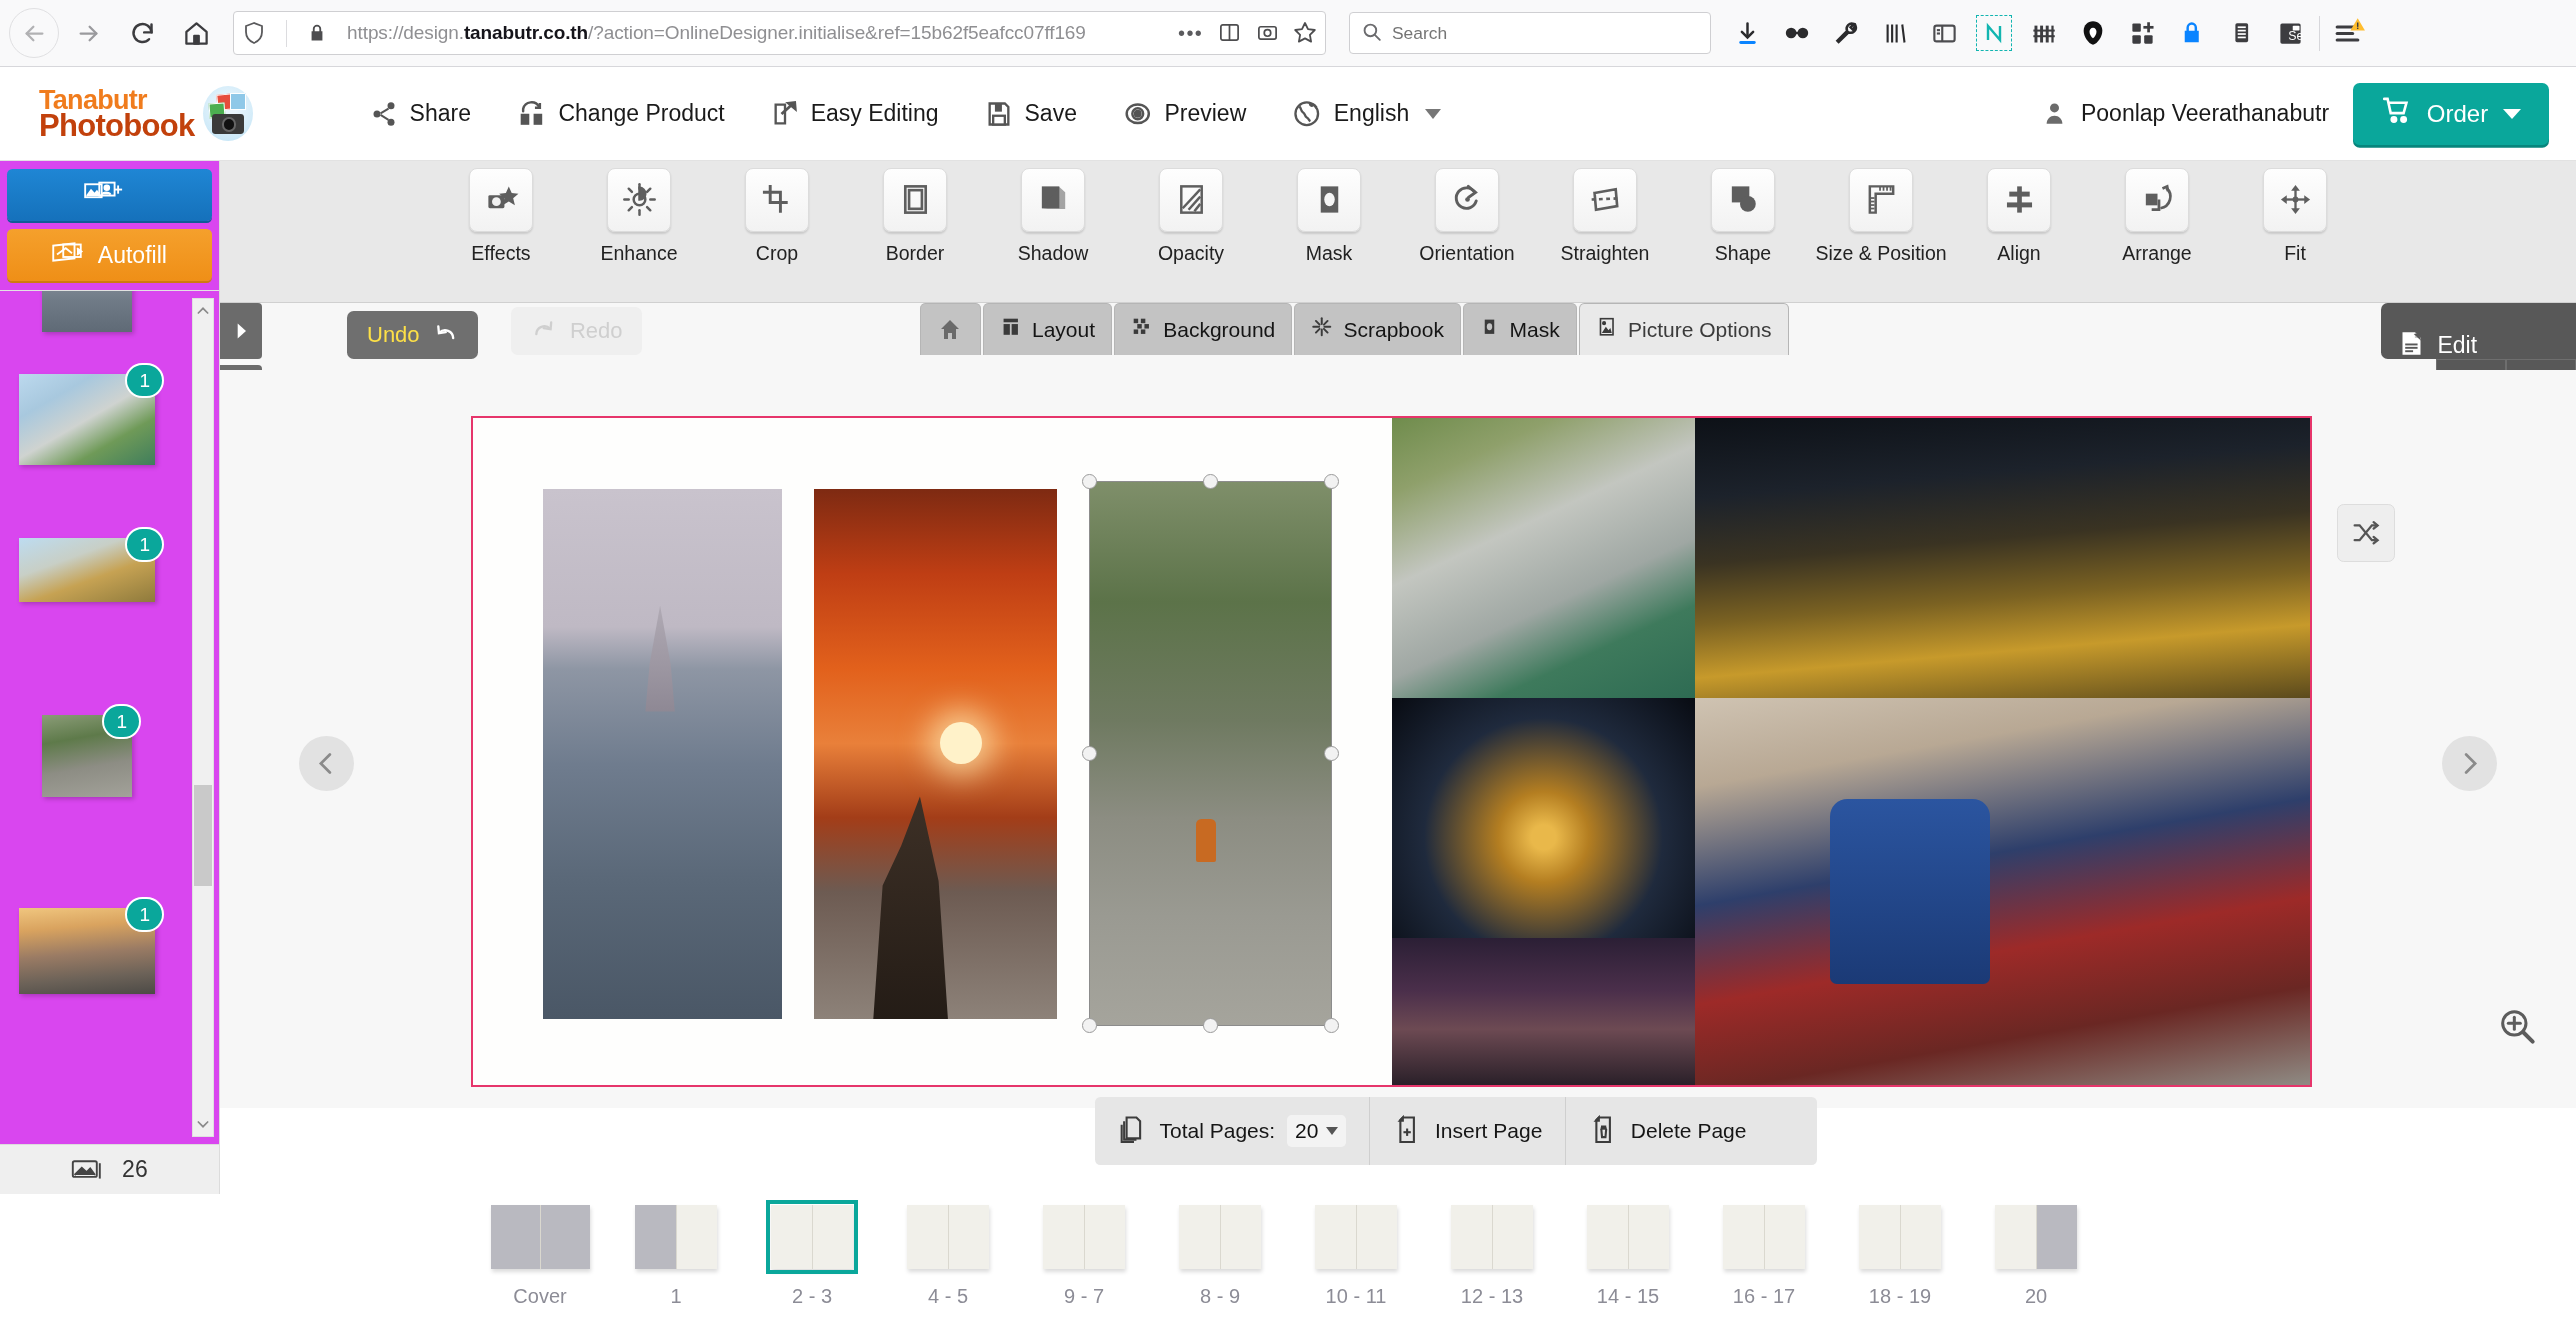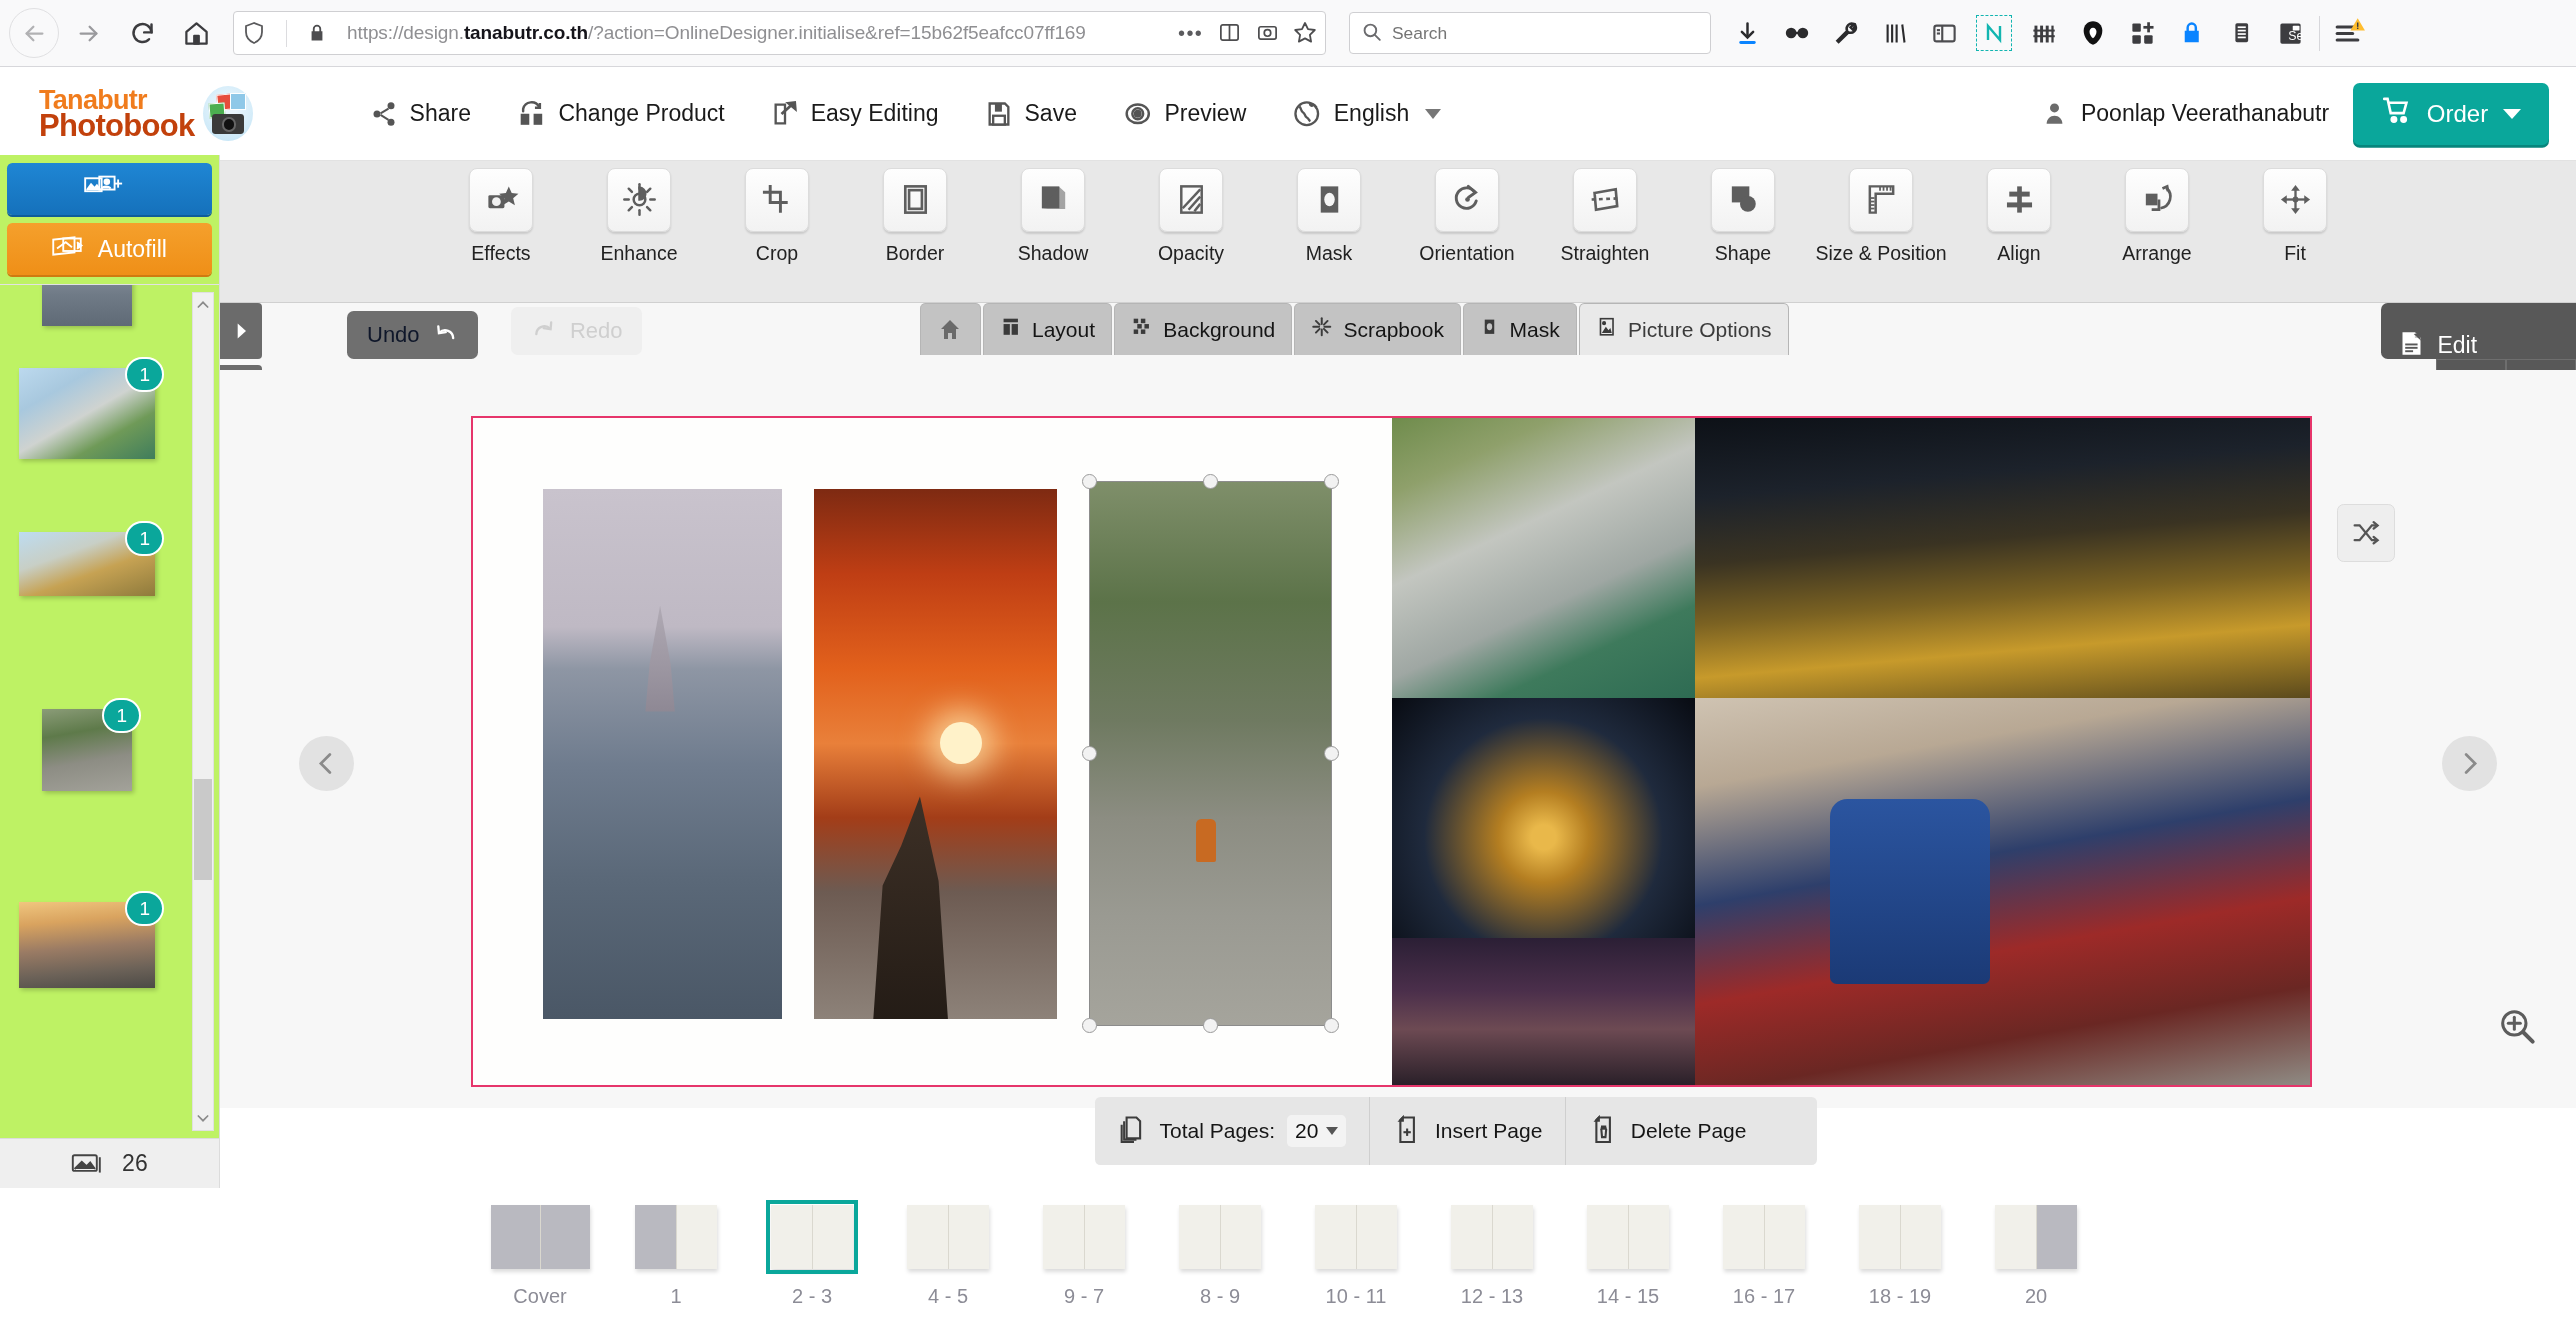--- a/index.html
+++ b/index.html
@@ -116,21 +116,21 @@
     background: #6b6b6b; border-radius: 0 4px 4px 0;
     display: flex; align-items: center; justify-content: center; cursor: pointer;
   }
   .swap-btn {
     position: absolute; left: 0px; top: 62px; width: 42px; height: 56px;
     background: #6b6b6b; border-radius: 0 4px 4px 0;
     display: flex; align-items: center; justify-content: center; cursor: pointer;
   }
   .undo-btn {
     position: absolute; left: 127px; top: 8px; height: 48px; padding: 8px 20px;
-    background: #6f6f6f; color: #0f172a; border-radius: 6.7px; border: none;
+    background: #6f6f6f; color: #fde047; border-radius: 6.7px; border: none;
     display: flex; align-items: center; gap: 13.4px; font-size: 22px; cursor: pointer;
   }
   .redo-btn {
     position: absolute; left: 291px; top: 4px; height: 48px; padding: 0 20px;
     background: #efefef; color: #cfcfcf; border-radius: 6.7px; border: none;
     display: flex; align-items: center; gap: 13.4px; font-size: 22px; cursor: pointer;
   }
   .tabs { position: absolute; left: 700px; top: 0px; display: flex; align-items: flex-end; }
   .tab {
     height: 52px; background: #c3c3c3; border: 0.7px solid #b5b5b5; border-bottom: none;
@@ -275,22 +275,22 @@
   }
   .thumb-img .half { flex: 1; background: #f1f0ea; border-right: 0.7px solid #dad8cf; }
   .thumb-img .half:last-child { border-right: none; }
   .thumb-img .half.gray { background: #b9b9c0; }
   .thumb.selected .thumb-img { outline: 4px solid #0aa79b; outline-offset: 1.3px; }
   .thumb.cover .thumb-img { width: 99px; }
   .thumb-label { margin-top: 16px; font-size: 20px; color: #8c8c96; }
 
   
   .sidebar {
-    position: absolute; top: 155px; left: 0; width: 220px; height: 1033px;
-    background: #bef264; border-right: 0.7px solid #dcdcdc;
+    position: absolute; top: 161px; left: 0; width: 220px; height: 1033px;
+    background: #d946ef; border-right: 0.7px solid #dcdcdc;
     display: flex; flex-direction: column;
   }
   .side-btn {
     margin: 8px 6.7px 0 6.7px; height: 52px; border-radius: 5.4px; border: none;
     display: flex; align-items: center; justify-content: center; gap: 10.7px;
     color: #fff; font-size: 23px; cursor: pointer;
   }
   .side-btn.add { background: linear-gradient(180deg,#1f86d4,#1571bb); box-shadow: 0 2px 0 #0f5c99; }
   .side-btn.autofill { background: linear-gradient(180deg,#f5a02c,#ef8f17); box-shadow: 0 2px 0 #cf7a10; }
   .side-divider { height: 0.7px; background: #e2e2e2; margin: 9.4px 0 0 0; }

